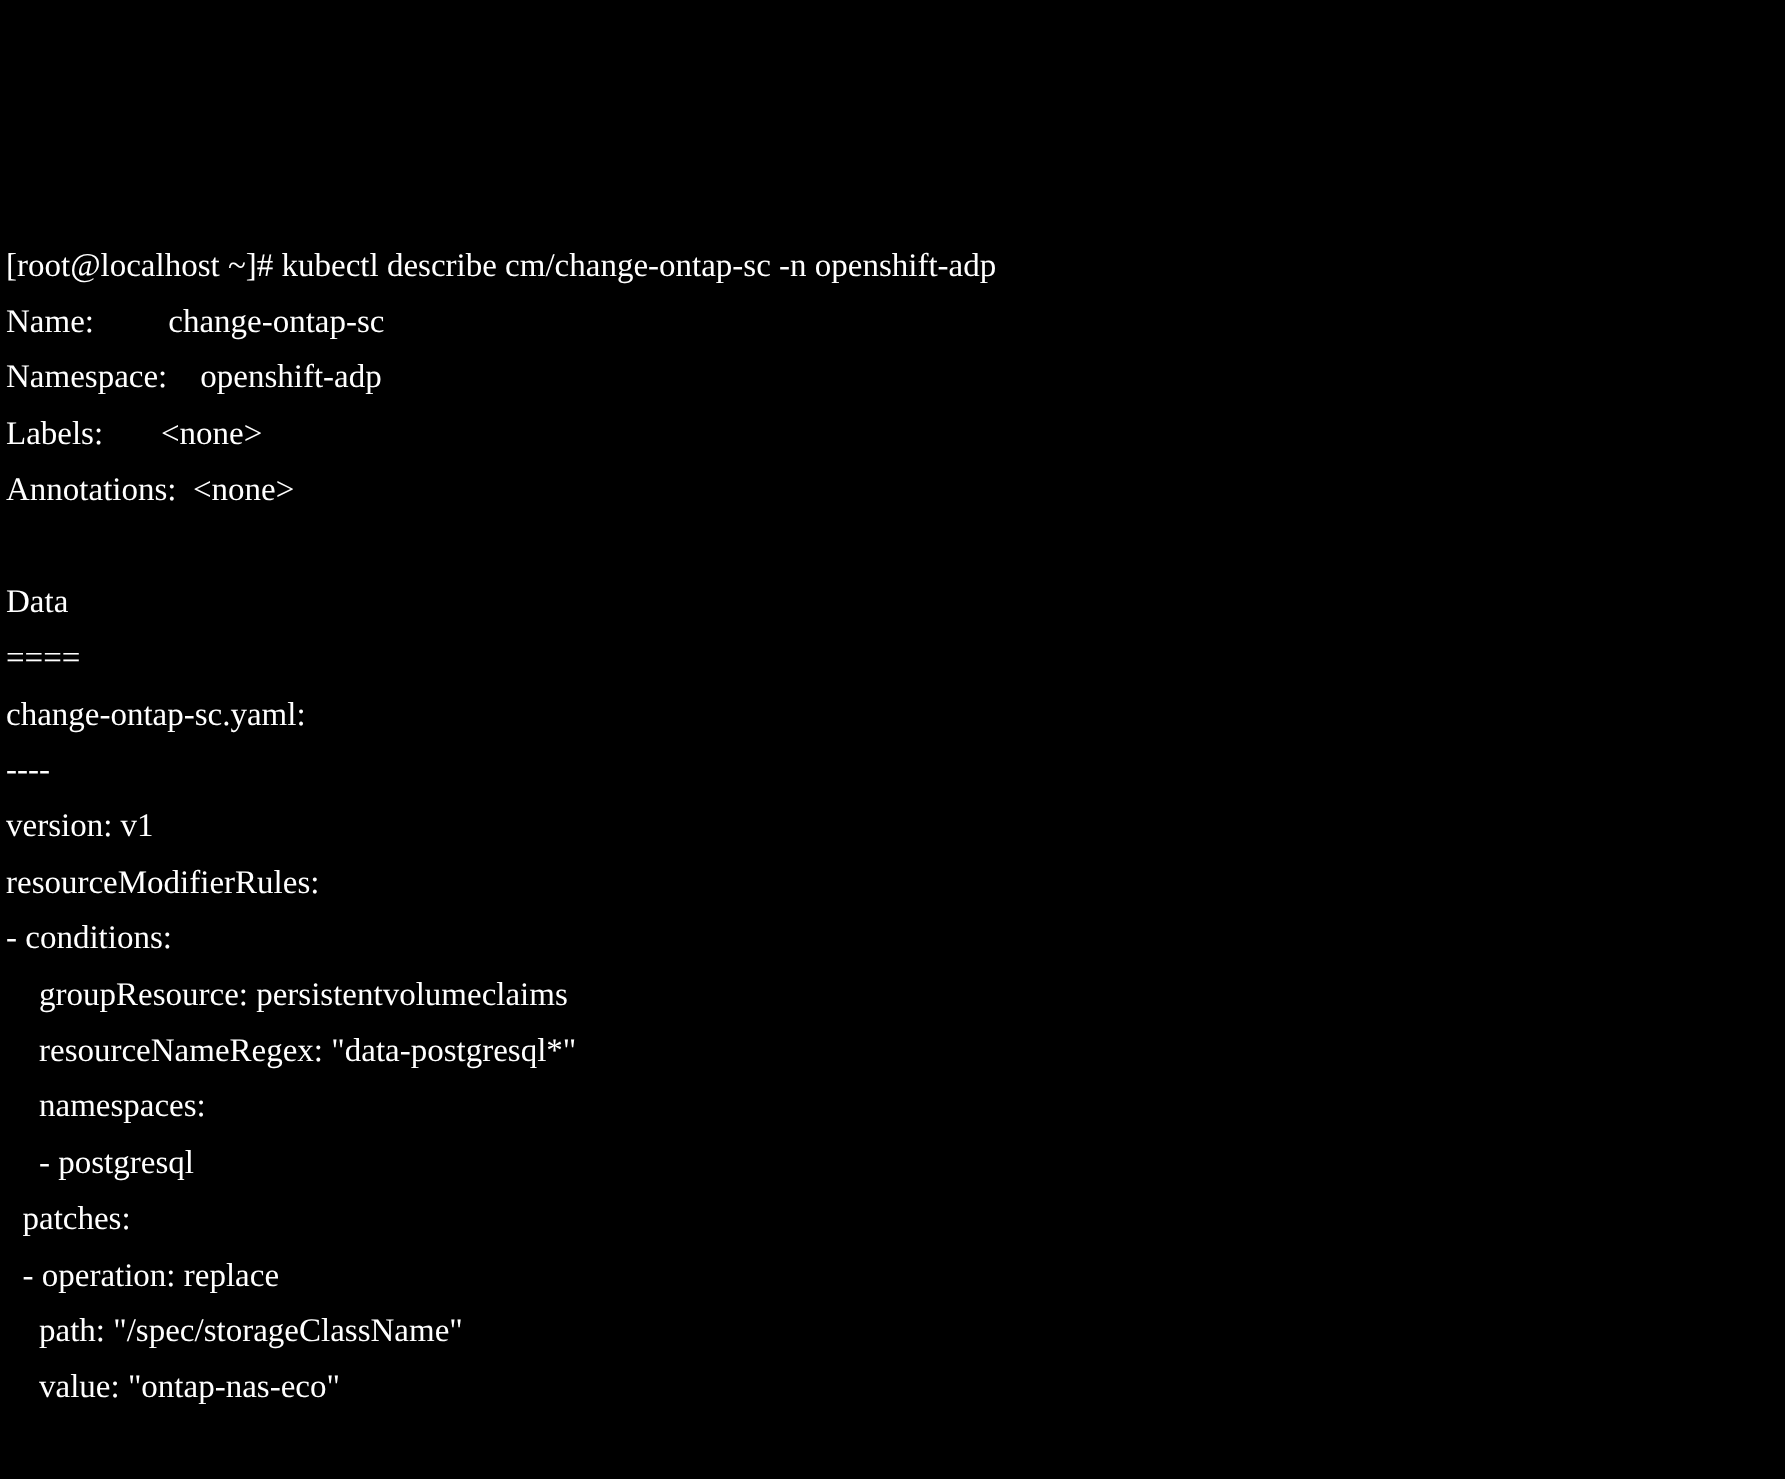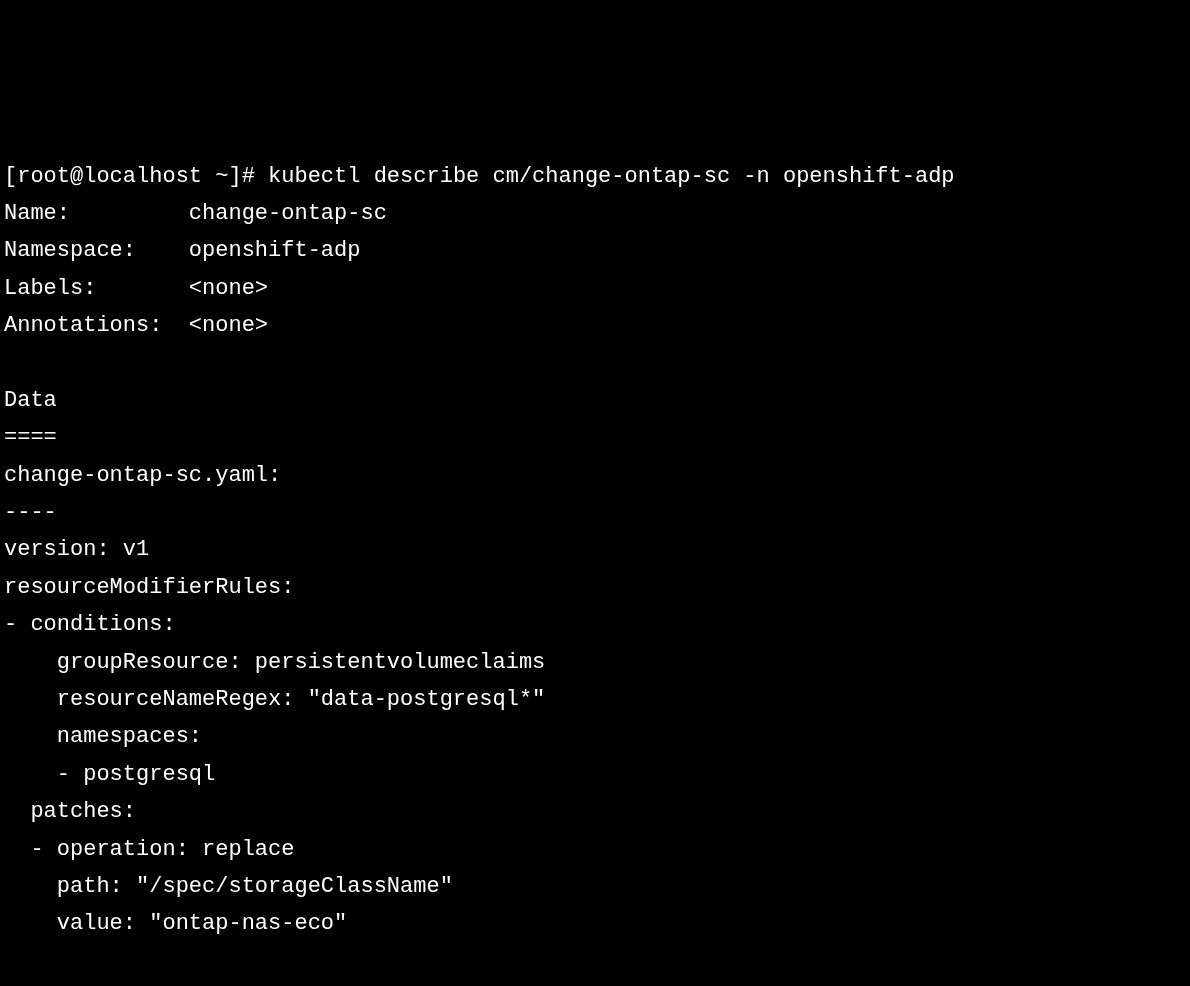--- a/index.html
+++ b/index.html
@@ -14,20 +14,21 @@
       font-size: 22px;
       line-height: 1.7;
       padding: 8px 4px;
       white-space: pre;
       width: 1190px;
       height: 986px;
       overflow: hidden;
     }
     .terminal-line {
       display: block;
+      font-family: Liberation Serif, serif;
     }
   </style>
 </head>
 <body>
 
 
 
 <div><span class="terminal-line"><span>[root@localhost ~]# </span><span>kubectl describe cm/change-ontap-sc -n openshift-adp</span></span><span class="terminal-line"><span>Name:         </span><span>change-ontap-sc</span></span><span class="terminal-line"><span>Namespace:    </span><span>openshift-adp</span></span><span class="terminal-line"><span>Labels:       </span><span>&lt;none&gt;</span></span><span class="terminal-line"><span>Annotations:  </span><span>&lt;none&gt;</span></span><span class="terminal-line"> </span><span class="terminal-line">Data</span><span class="terminal-line">====</span><span class="terminal-line">change-ontap-sc.yaml:</span><span class="terminal-line">----</span><span class="terminal-line">version: v1</span><span class="terminal-line">resourceModifierRules:</span><span class="terminal-line">- conditions:</span><span class="terminal-line">    groupResource: persistentvolumeclaims</span><span class="terminal-line">    resourceNameRegex: "data-postgresql*"</span><span class="terminal-line">    namespaces:</span><span class="terminal-line">    - postgresql</span><span class="terminal-line">  patches:</span><span class="terminal-line">  - operation: replace</span><span class="terminal-line">    path: "/spec/storageClassName"</span><span class="terminal-line">    value: "ontap-nas-eco"</span><span class="terminal-line"> </span><span class="terminal-line">BinaryData</span></div>
 
 

